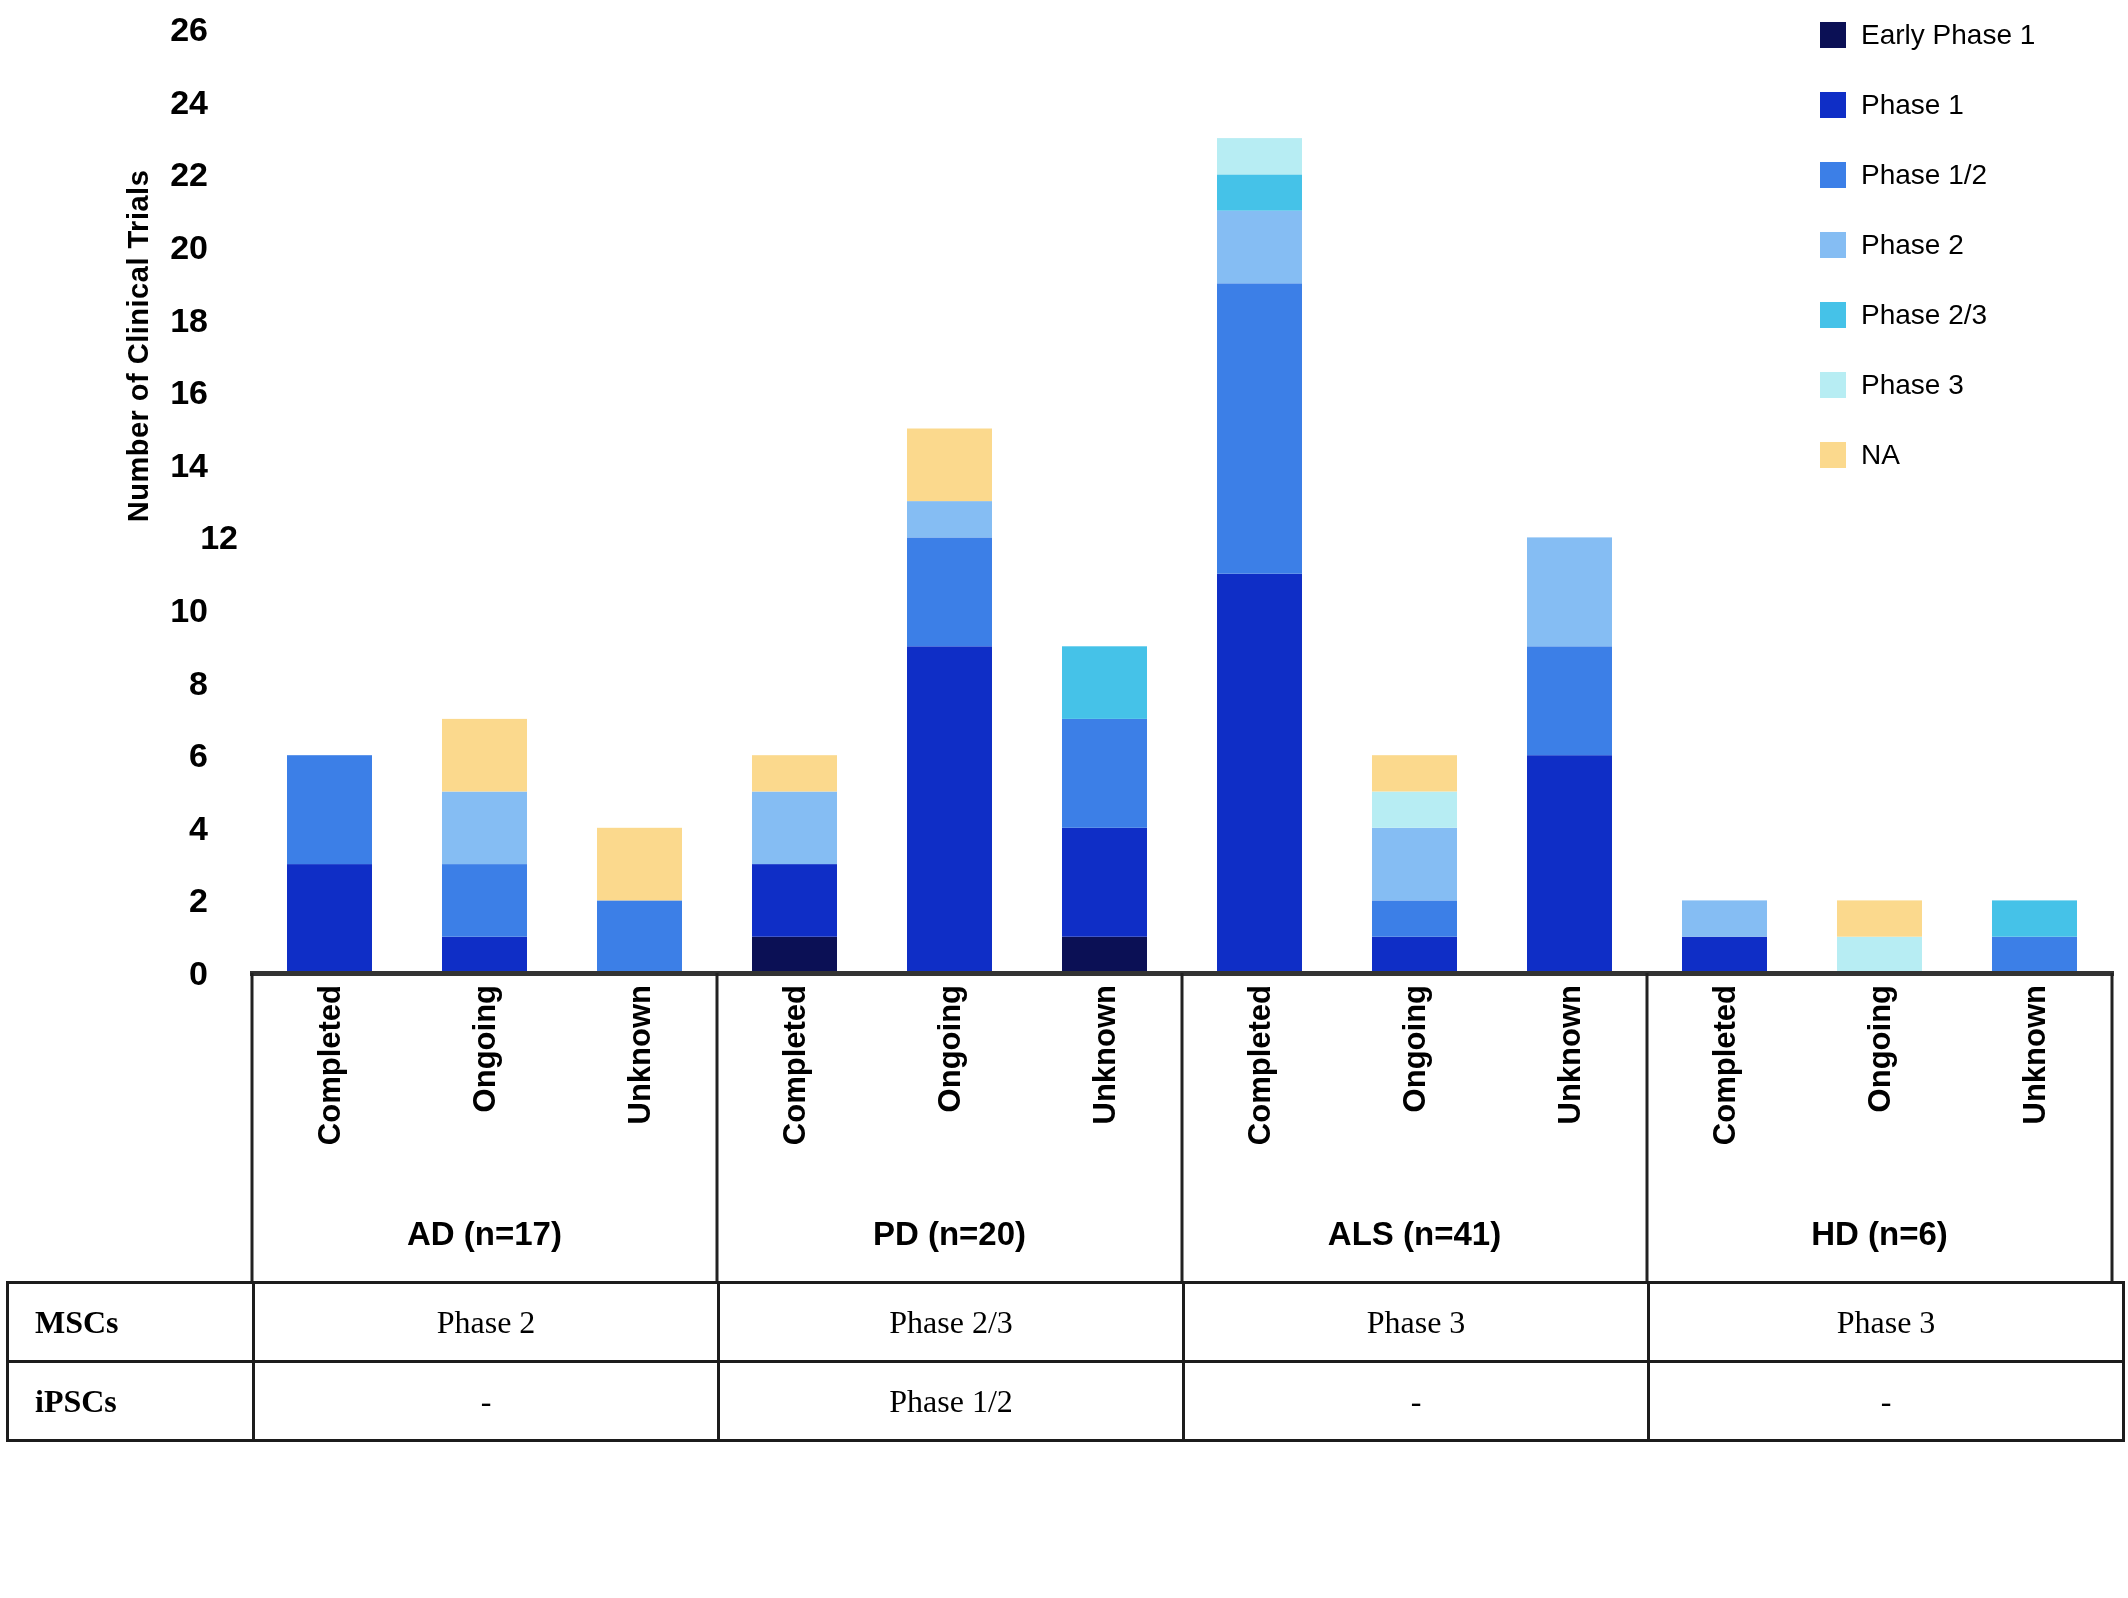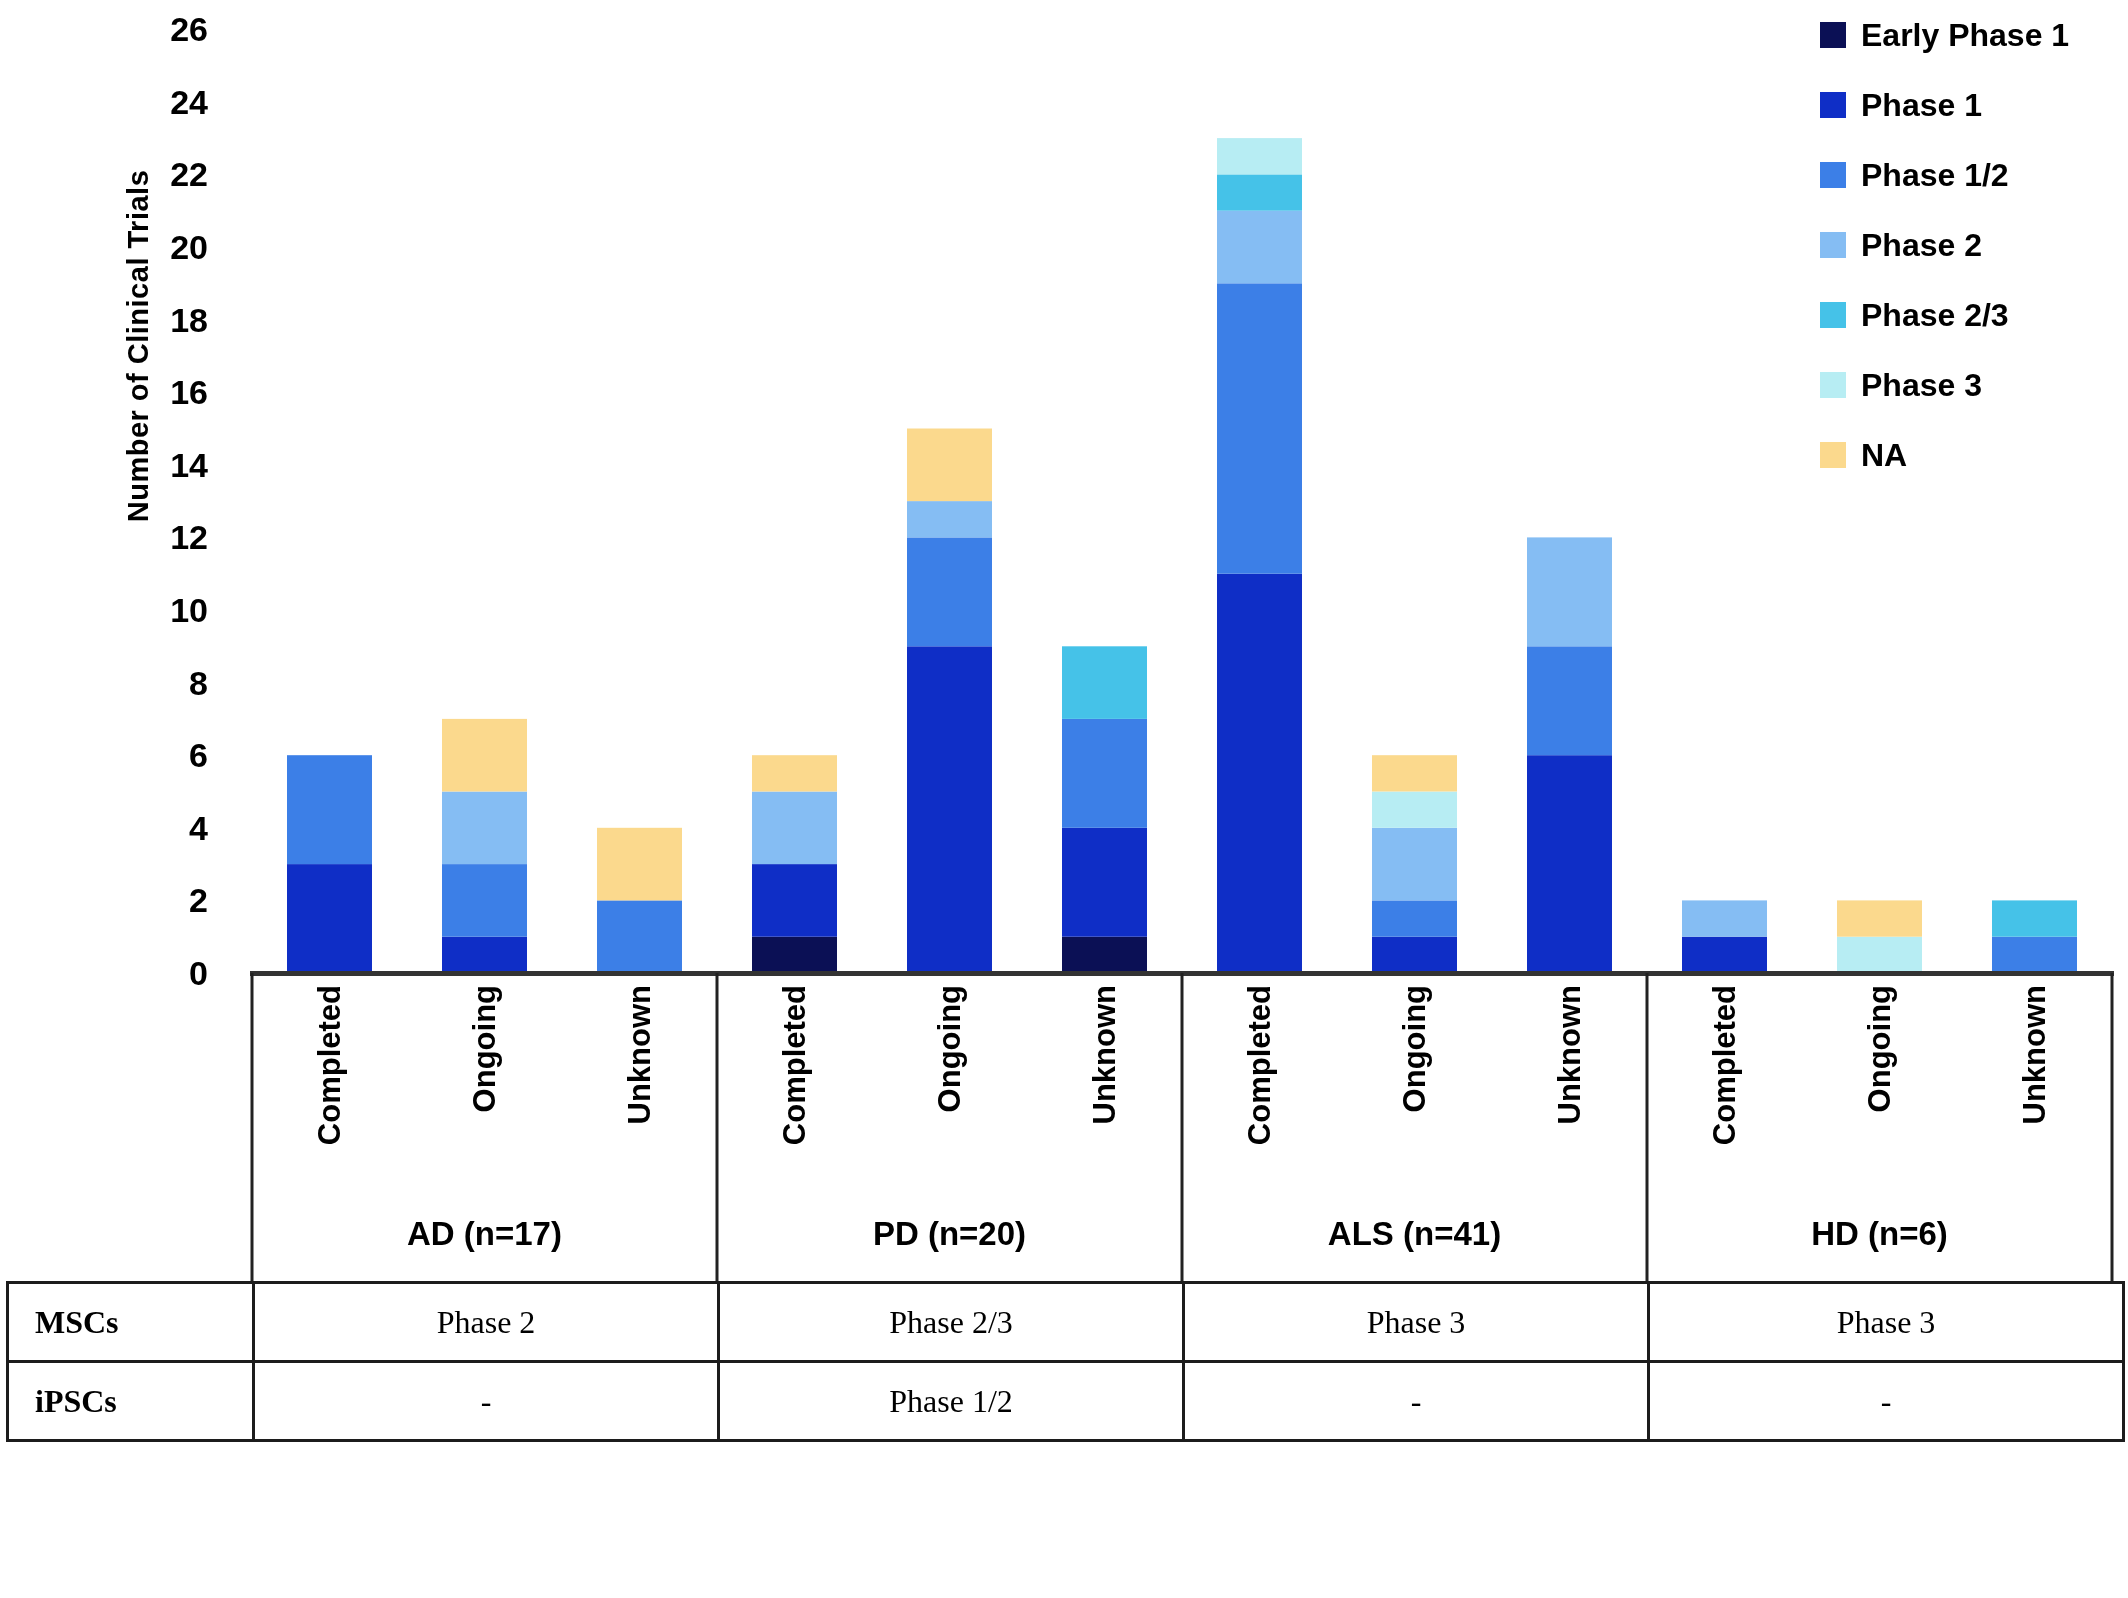--- a/index.html
+++ b/index.html
@@ -10,21 +10,21 @@
           line-height:42px;letter-spacing:0.5px;}
   .ytick{position:absolute;left:0;width:208px;text-align:right;font-size:34px;
          font-weight:bold;height:36px;line-height:36px;}
   #plot{position:absolute;left:0;top:0;}
   .statuslabel{position:absolute;width:230px;height:40px;transform:rotate(-90deg);
                text-align:right;font-size:31px;font-weight:bold;line-height:40px;}
   .grouplabel{position:absolute;height:44px;text-align:center;font-size:33px;
               font-weight:bold;line-height:44px;}
   .legend-item{position:absolute;display:flex;align-items:center;height:34px;}
   .legend-swatch{width:26px;height:26px;flex:0 0 26px;}
-  .legend-label{margin-left:15px;font-size:32px;font-weight:bold;white-space:nowrap;}
+  .legend-label{margin-left:15px;font-size:28px;font-weight:normal;white-space:nowrap;}
   #phase-table{position:absolute;left:6px;top:1281px;border-collapse:collapse;
                table-layout:fixed;font-family:"Liberation Serif", serif;}
   #phase-table td, #phase-table th{border:3px solid #1c1c1c;height:74px;
                font-size:32px;overflow:hidden;}
   #phase-table th{text-align:left;padding-left:26px;font-weight:bold;}
   #phase-table td{text-align:center;font-weight:normal;padding:0;}
 </style>
 </head>
 <body>
 
@@ -77,21 +77,21 @@
       <rect x="1645.5" y="973" width="3" height="308" fill="#222222"></rect>
       <rect x="2110.5" y="973" width="3" height="308" fill="#222222"></rect>
     </svg>
   <div id="yticks">
       <div class="ytick" style="top: 955px;">0</div>
       <div class="ytick" style="top: 882.4px;">2</div>
       <div class="ytick" style="top: 809.8px;">4</div>
       <div class="ytick" style="top: 737.2px;">6</div>
       <div class="ytick" style="top: 664.6px;">8</div>
       <div class="ytick" style="top: 592px;">10</div>
-      <div class="ytick" style="top: 519.4px;">12</div>
+      <div class="ytick" style="top: 519.4px; margin-left: 30px;">12</div>
       <div class="ytick" style="top: 446.8px;">14</div>
       <div class="ytick" style="top: 374.2px;">16</div>
       <div class="ytick" style="top: 301.6px;">18</div>
       <div class="ytick" style="top: 229px;">20</div>
       <div class="ytick" style="top: 156.4px;">22</div>
       <div class="ytick" style="top: 83.8px;">24</div>
       <div class="ytick" style="top: 11.2px;">26</div>
     </div>
   <div id="xlabels">
       <div class="statuslabel" style="left: 214.5px; top: 1080px;">Completed</div>

